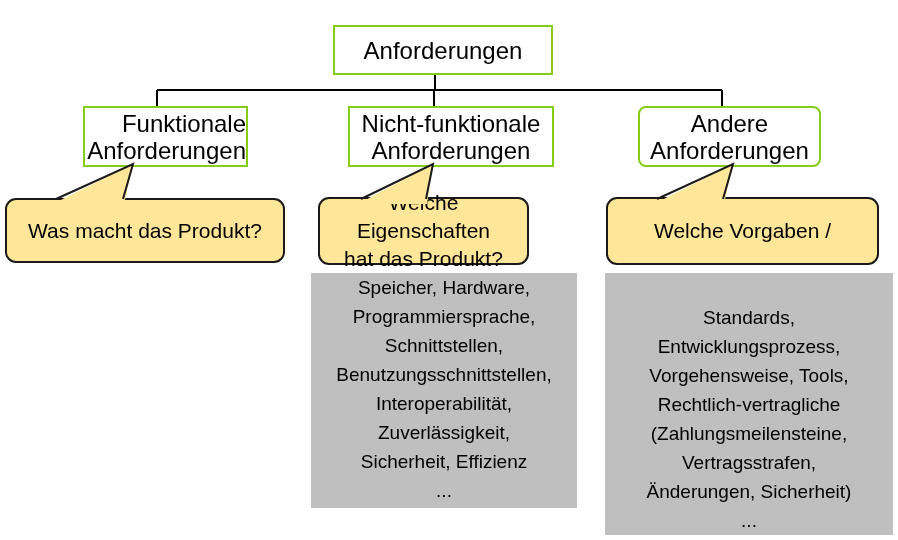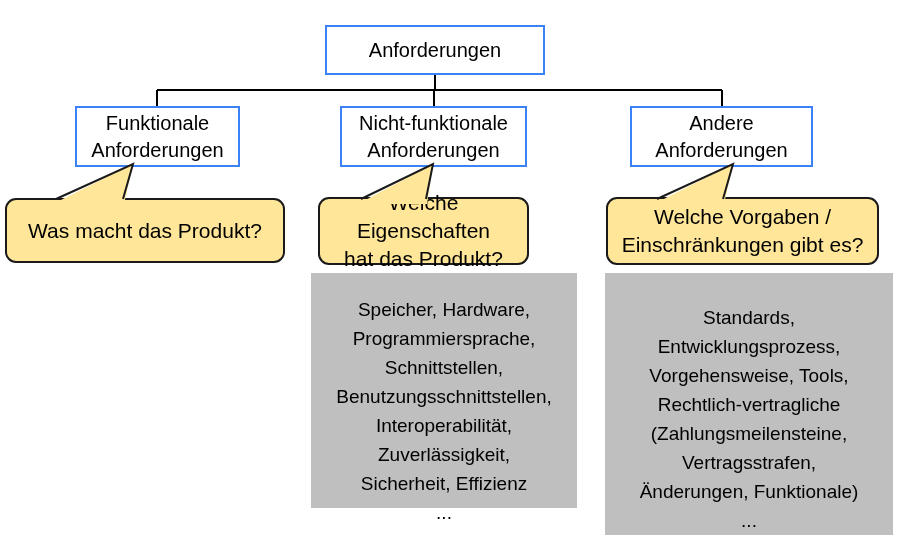--- a/index.html
+++ b/index.html
@@ -21,35 +21,36 @@
     left: 0; top: 0;
     width: 898px; height: 540px;
     pointer-events: none;
   }
   #connector-svg { z-index: 1; }
   #tail-svg { z-index: 5; }
 
   .node-box {
     position: absolute;
     box-sizing: border-box;
-    border: 2px solid #3b82f6;
+    border: 2px solid #84cc16;
     background: #ffffff;
     display: flex;
     flex-direction: column;
     align-items: center;
     justify-content: center;
     text-align: center;
     z-index: 2;
     line-height: 27px;
-    font-size: 20px;
+    font-size: 24px;
+    margin-left: 8px;
   }
   #root-box   { left: 325px; top: 25px;  width: 220px; height: 50px; }
-  #child-box-1{ left: 75px;  top: 106px; width: 165px; height: 61px; }
-  #child-box-2{ left: 340px; top: 106px; width: 187px; height: 61px; }
-  #child-box-3{ left: 630px; top: 106px; width: 183px; height: 61px; }
+  #child-box-1{ left: 75px;  top: 106px; width: 165px; height: 61px; align-items: flex-end; }
+  #child-box-2{ left: 340px; top: 106px; width: 206px; height: 61px; }
+  #child-box-3{ left: 630px; top: 106px; width: 183px; height: 61px; border-radius: 8px; }
 
   .callout {
     position: absolute;
     box-sizing: border-box;
     background: #FFE699;
     border: 2px solid #1a1a1a;
     border-radius: 11px;
     display: flex;
     flex-direction: column;
     align-items: center;
@@ -67,21 +68,21 @@
     position: absolute;
     box-sizing: border-box;
     background: #BFBFBF;
     display: flex;
     flex-direction: column;
     align-items: center;
     justify-content: flex-start;
     text-align: center;
     font-size: 19px;
     line-height: 29px;
-    padding-top: 22px;
+    padding-top: 0;
     z-index: 2;
   }
   #detail-box-2 { left: 311px; top: 273px; width: 266px; height: 235px; }
   #detail-box-3 { left: 605px; top: 273px; width: 288px; height: 262px; justify-content: flex-end; }
 </style>
 </head>
 <body>
 
 <div id="stage">
 
@@ -112,42 +113,41 @@
     <span>Was macht das Produkt?</span>
   </div>
 
   <div class="callout" id="callout-2">
     <span>Welche Eigenschaften</span>
     <span>hat das Produkt?</span>
   </div>
 
   <div class="callout" id="callout-3">
     <span>Welche Vorgaben /</span>
-    <span>Einschränkungen gibt es?</span>
   </div>
 
   <div class="detail-box" id="detail-box-2">
     <div>Speicher, Hardware,</div>
     <div>Programmiersprache,</div>
     <div>Schnittstellen,</div>
     <div>Benutzungsschnittstellen,</div>
     <div>Interoperabilität,</div>
     <div>Zuverlässigkeit,</div>
     <div>Sicherheit, Effizienz</div>
     <div>...</div>
   </div>
 
   <div class="detail-box" id="detail-box-3">
     <div>Standards,</div>
     <div>Entwicklungsprozess,</div>
     <div>Vorgehensweise, Tools,</div>
     <div>Rechtlich-vertragliche</div>
     <div>(Zahlungsmeilensteine,</div>
     <div>Vertragsstrafen,</div>
-    <div>Änderungen, Funktionale)</div>
+    <div>Änderungen, Sicherheit)</div>
     <div>...</div>
   </div>
 
   <svg id="tail-svg" class="overlay" viewBox="0 0 898 540" aria-hidden="true">
 
     <polygon points="133,164 124,204 53,204" fill="#FFE699"></polygon>
     <path d="M56,199 L133,164 L123,199" stroke="#1a1a1a" stroke-width="2" fill="none"></path>
 
     <polygon points="433,164 427,204 358,204" fill="#FFE699"></polygon>
     <path d="M361,199 L433,164 L426,199" stroke="#1a1a1a" stroke-width="2" fill="none"></path>

